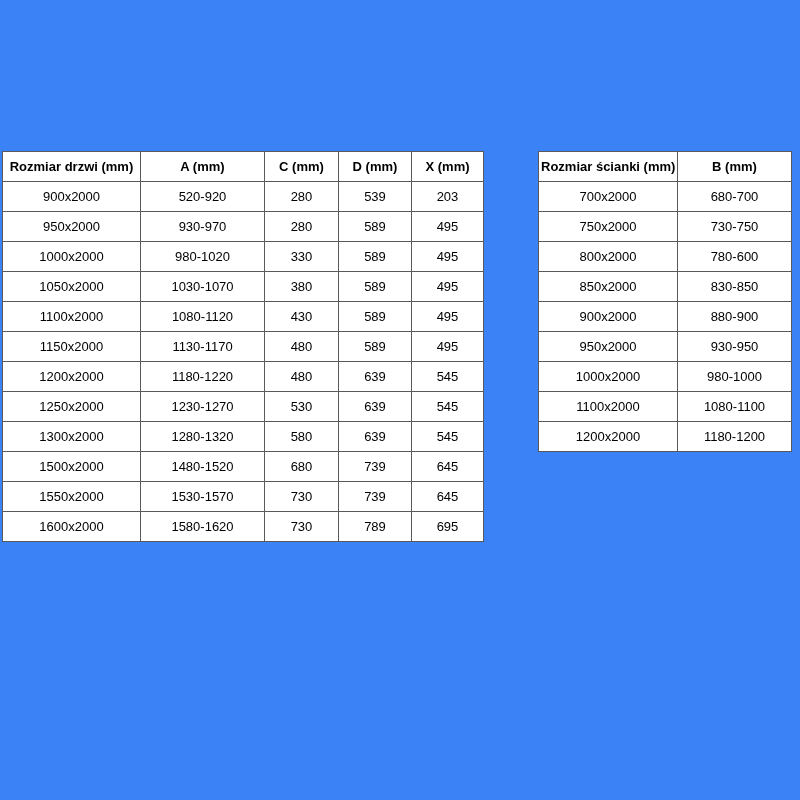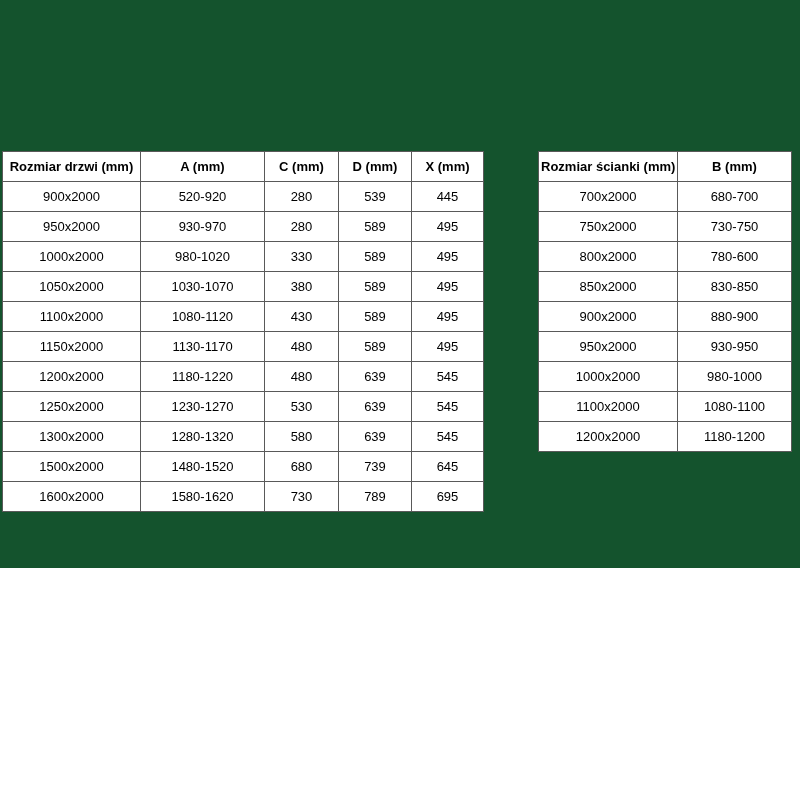--- a/index.html
+++ b/index.html
@@ -8,22 +8,22 @@
     padding: 0;
     width: 800px;
     height: 800px;
     background: #ffffff;
     font-family: "Liberation Sans", sans-serif;
     color: #000000;
   }
   .page {
     position: relative;
     width: 800px;
-    height: 568px;
-    background: #14532d;
+    height: 800px;
+    background: #3b82f6;
     overflow: hidden;
     padding-left: 16px;
   }
   table.spec-table {
     border-collapse: collapse;
     table-layout: fixed;
     position: absolute;
     background: #ffffff;
   }
   table.spec-table th,
@@ -73,21 +73,21 @@
         <th>D (mm)</th>
         <th>X (mm)</th>
       </tr>
     </thead>
     <tbody>
         <tr>
           <td>900x2000</td>
           <td>520-920</td>
           <td>280</td>
           <td>539</td>
-          <td>445</td>
+          <td>203</td>
         </tr>
         <tr>
           <td>950x2000</td>
           <td>930-970</td>
           <td>280</td>
           <td>589</td>
           <td>495</td>
         </tr>
         <tr>
           <td>1000x2000</td>
@@ -135,20 +135,27 @@
           <td>1300x2000</td>
           <td>1280-1320</td>
           <td>580</td>
           <td>639</td>
           <td>545</td>
         </tr>
         <tr>
           <td>1500x2000</td>
           <td>1480-1520</td>
           <td>680</td>
+          <td>739</td>
+          <td>645</td>
+        </tr>
+        <tr>
+          <td>1550x2000</td>
+          <td>1530-1570</td>
+          <td>730</td>
           <td>739</td>
           <td>645</td>
         </tr>
         <tr>
           <td>1600x2000</td>
           <td>1580-1620</td>
           <td>730</td>
           <td>789</td>
           <td>695</td>
         </tr>

